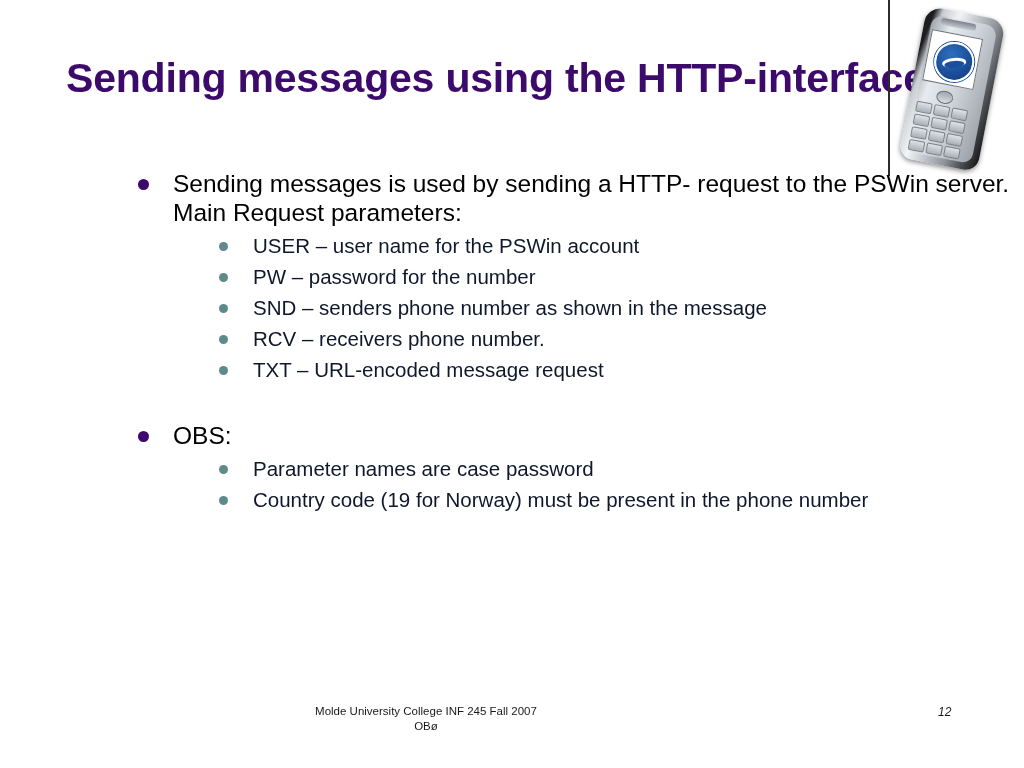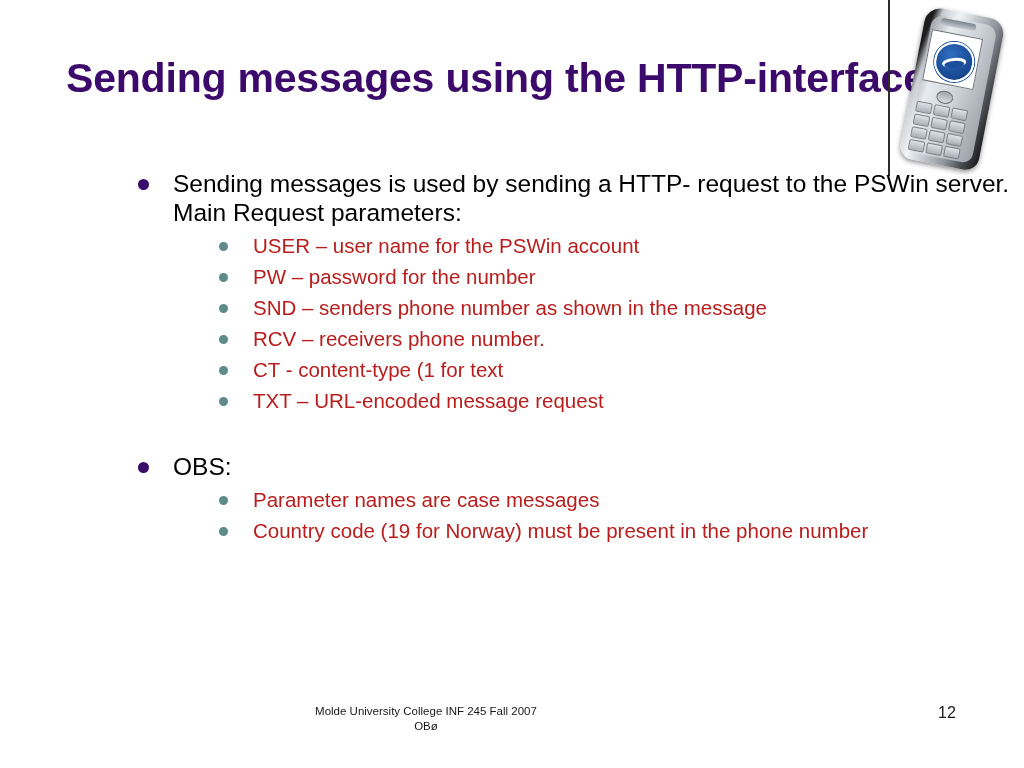--- a/index.html
+++ b/index.html
@@ -180,21 +180,21 @@
   ul.lvl2 {
     list-style: none;
     margin: 3px 0 0 0;
     padding: 0;
   }
   li.b2 {
     position: relative;
     padding-left: 42px;
     font-size: 20.5px;
     line-height: 31px;
-    color: #b91c1c;
+    color: #0f172a;
     margin: 0;
   }
   li.b2 > .mark2 {
     position: absolute;
     left: 46px;
     top: 12px;
     width: 9px;
     height: 9px;
     border-radius: 50%;
     background: #5F8A8B;
@@ -219,23 +219,24 @@
     line-height: 15px;
     color: #1a1a1a;
   }
   .footer .line2 { display: block; }
   .slide-number {
     position: absolute;
     left: 938px;
     top: 705px;
     width: 30px;
     text-align: left;
-    font-size: 16px;
+    font-size: 12px;
     line-height: 15px;
     color: #1a1a1a;
+    font-style: italic;
   }
 </style>
 </head>
 <body>
 
 <div class="slide">
 
   <div class="slide-title">Sending messages using the HTTP-interface</div>
 
   <div class="vrule"></div>
@@ -286,38 +287,34 @@
           <li class="b2">
             <span class="mark2"></span>
             <span class="txt2">SND – senders phone number as shown in the message</span>
           </li>
           <li class="b2">
             <span class="mark2"></span>
             <span class="txt2">RCV – receivers phone number.</span>
           </li>
           <li class="b2">
             <span class="mark2"></span>
-            <span class="txt2">CT - content-type (1 for text</span>
-          </li>
-          <li class="b2">
-            <span class="mark2"></span>
             <span class="txt2">TXT – URL-encoded message request</span>
           </li>
         </ul>
       </li>
 
       <li class="gap-line"></li>
 
       <li class="b1">
         <span class="mark1"></span>
         <span>OBS:</span>
         <ul class="lvl2">
           <li class="b2">
             <span class="mark2"></span>
-            <span class="txt2">Parameter names are case messages</span>
+            <span class="txt2">Parameter names are case password</span>
           </li>
           <li class="b2">
             <span class="mark2"></span>
             <span class="txt2">Country code (19 for Norway) must be present in the phone number</span>
           </li>
         </ul>
       </li>
 
     </ul>
   </div>

